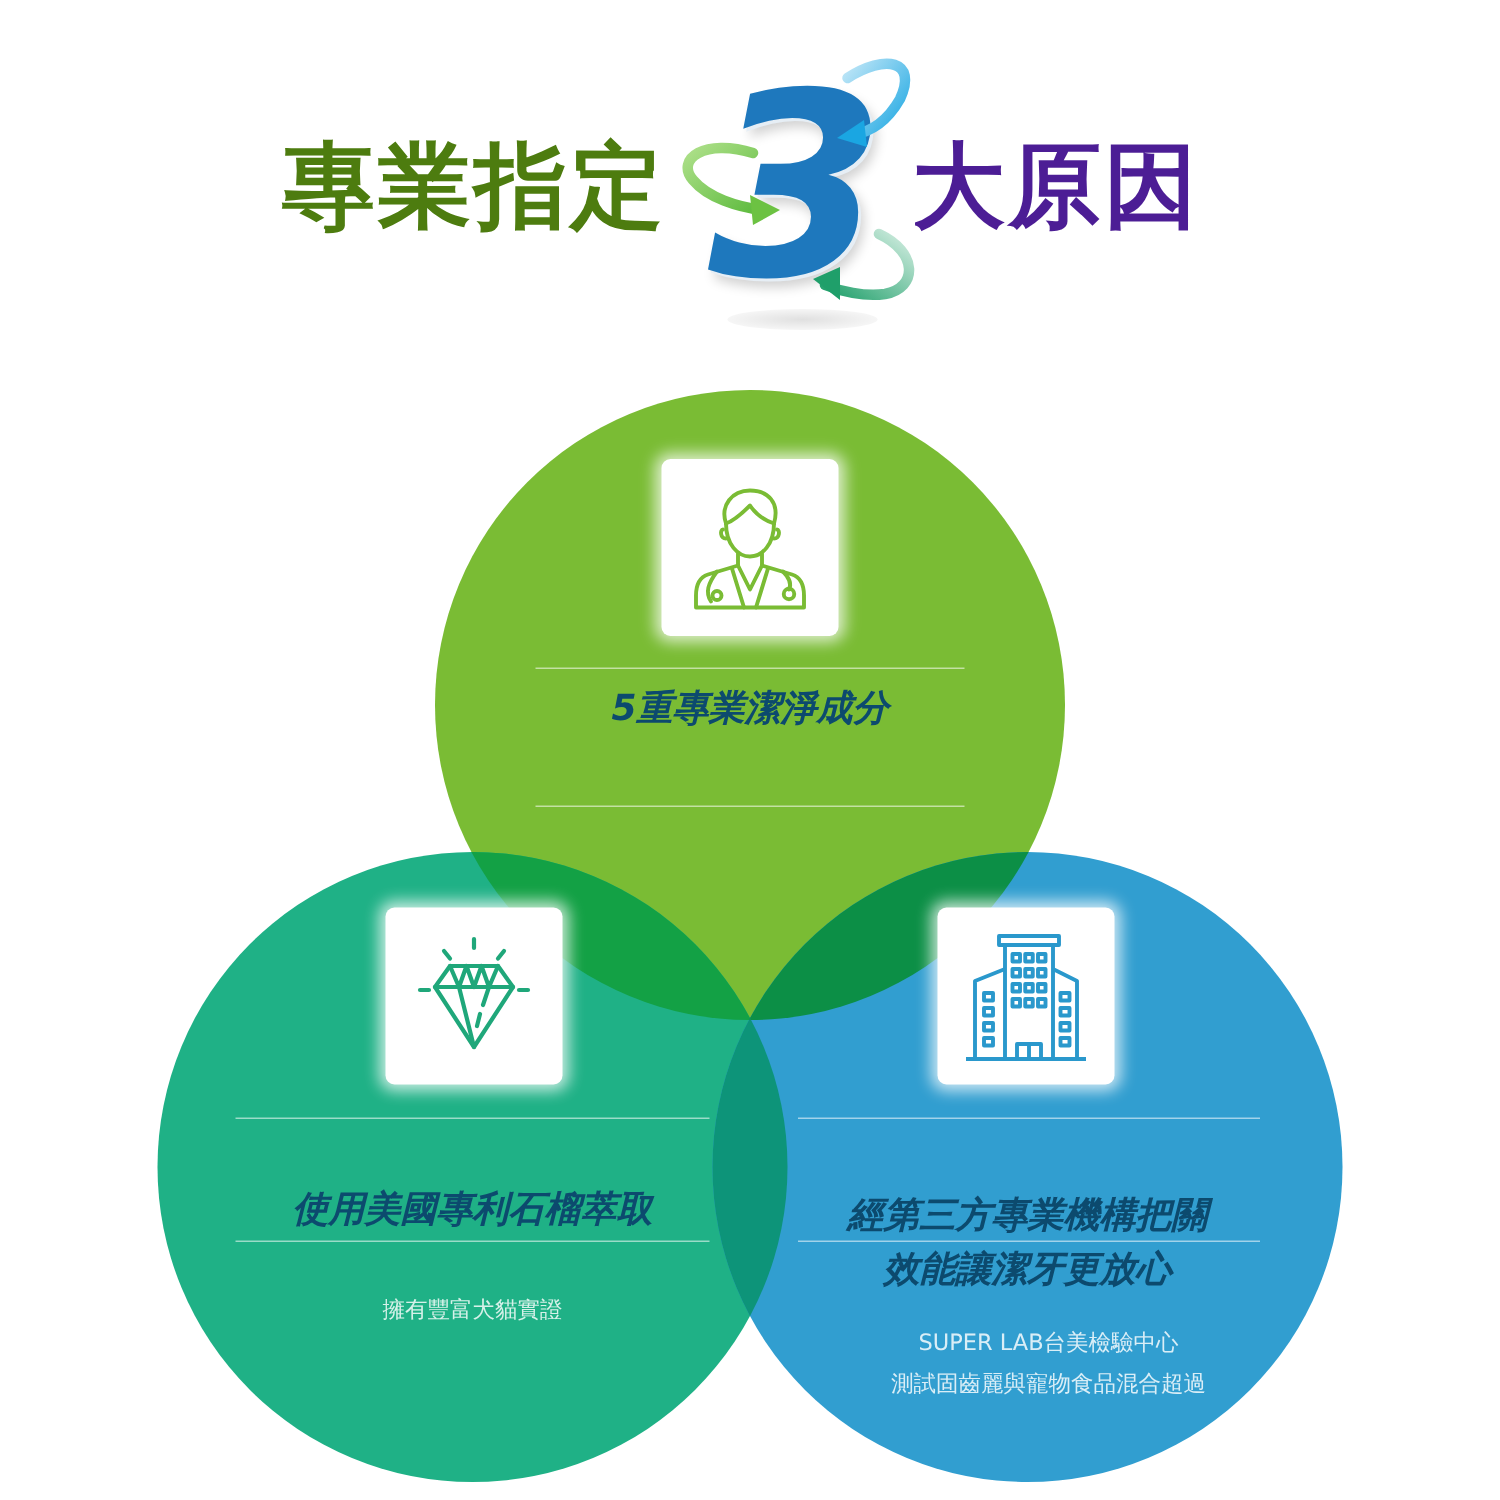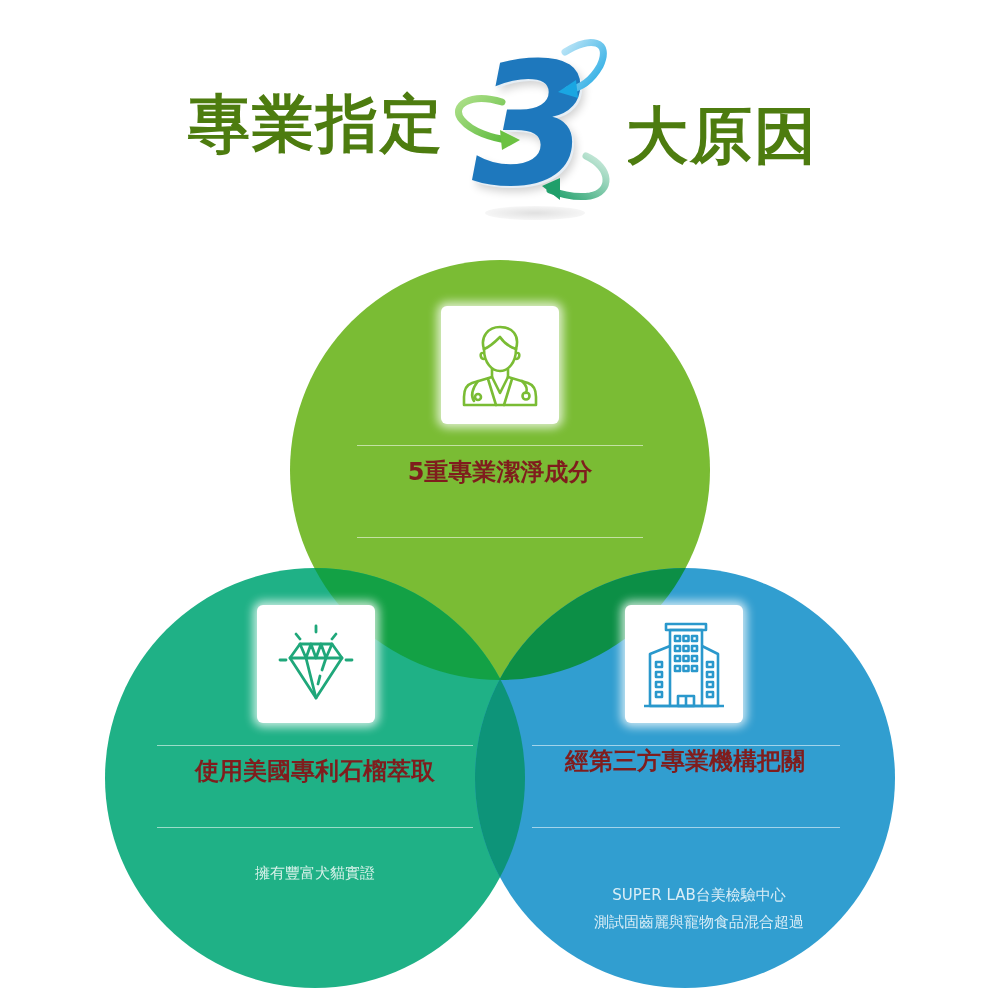--- a/index.html
+++ b/index.html
@@ -3,41 +3,41 @@
 <meta charset="utf-8">
 <style>
   html, body { margin:0; padding:0; background:#ffffff; }
   body { width:1000px; height:1000px; position:relative; overflow:hidden;
          font-family:"DejaVu Sans", "Liberation Sans", sans-serif; }
   .abs { position:absolute; }
 
   
   .title-left { left:188px; top:84px; font-size:62px; font-weight:bold; letter-spacing:2px;
                 color:#4d7c0f; line-height:80px; white-space:nowrap; }
-  .title-right { left:626px; top:84px; font-size:62px; font-weight:bold; letter-spacing:2px;
-                 color:#4d7c0f; line-height:80px; white-space:nowrap;margin-top:12px; }
+  .title-right { left:608px; top:84px; font-size:62px; font-weight:bold; letter-spacing:2px;
+                 color:#4c1d95; line-height:80px; white-space:nowrap; }
   .three-wrap { left:440px; top:36px; width:180px; height:190px; }
   .three-digit { position:absolute; left:32px; top:-6px; font-size:170px; font-weight:bold;
                  font-style:italic; color:#1e78bd; line-height:190px;
                  text-shadow: 2px 2px 0 #e6eef5, 4px 6px 8px rgba(0,0,0,0.18);
                  font-family:"DejaVu Sans", sans-serif; }
   .three-shadow { position:absolute; left:45px; top:170px; width:100px; height:14px;
                   border-radius:50%; background:radial-gradient(ellipse, rgba(0,0,0,0.12), rgba(0,0,0,0)); }
 
   
   .venn { left:0; top:0; width:1000px; height:1000px; }
 
   
   .icon-box { width:118px; height:118px; background:#ffffff; border-radius:6px;
               box-shadow: 0 0 10px 4px rgba(255,255,255,0.75); display:flex;
               align-items:center; justify-content:center; }
 
   .divider { height:1px; background:rgba(255,255,255,0.55); }
 
-  .headline { color:#7f1d1d; font-weight:bold; text-align:center; white-space:nowrap; }
+  .headline { color:#0c4a6e; font-weight:bold; text-align:center; white-space:nowrap;font-style:italic; }
   .sub { color:rgba(255,255,255,0.82); text-align:center; white-space:nowrap; }
 </style>
 </head>
 <body>
 
 <div class="abs title-left">專業指定</div>
 
 <div class="abs three-wrap">
   <div class="three-shadow"></div>
 
@@ -138,21 +138,21 @@
     <line x1="80" y1="46" x2="86" y2="46"></line>
     <polygon points="34,30 66,30 76,44 50,84 24,44"></polygon>
     <line x1="24" y1="44" x2="76" y2="44"></line>
     <polyline points="34,30 40,44 45,30 50,44 55,30 60,44 66,30"></polyline>
     <line x1="40" y1="44" x2="50" y2="84"></line>
     <line x1="60" y1="44" x2="56" y2="56"></line>
     <line x1="54" y1="62" x2="52" y2="70"></line>
   </svg>
 </div>
 <div class="abs divider" style="left:157px; top:745px; width:316px;"></div>
-<div class="abs headline" style="left:140px; top:753px; width:350px; font-size:24px; line-height:36px;">
+<div class="abs headline" style="left:140px; top:788px; width:350px; font-size:24px; line-height:36px;">
   <div>使用美國專利石榴萃取</div>
 </div>
 <div class="abs divider" style="left:157px; top:827px; width:316px;"></div>
 <div class="abs sub" style="left:140px; top:860px; width:350px; font-size:15px; line-height:27px;">
   <div>擁有豐富犬貓實證</div>
 </div>
 
 <div class="abs icon-box" style="left:625px; top:605px;">
   <svg width="96" height="96" viewBox="0 0 96 96" fill="none" stroke="#2a98cc" stroke-width="2.6" stroke-linejoin="round">
     <rect x="30" y="8" width="40" height="6"></rect>
@@ -180,20 +180,21 @@
         <rect x="20" y="66" width="6" height="5"></rect>
         <rect x="20" y="76" width="6" height="5"></rect>
       <rect x="71" y="46" width="6" height="5"></rect>
         <rect x="71" y="56" width="6" height="5"></rect>
         <rect x="71" y="66" width="6" height="5"></rect>
         <rect x="71" y="76" width="6" height="5"></rect>
     </g>
   </svg>
 </div>
 <div class="abs divider" style="left:532px; top:745px; width:308px;"></div>
-<div class="abs headline" style="left:510px; top:743px; width:350px; font-size:24px; line-height:36px;">
+<div class="abs headline" style="left:510px; top:792px; width:350px; font-size:24px; line-height:36px;">
   <div>經第三方專業機構把關</div>
+  <div>效能讓潔牙更放心</div>
 </div>
 <div class="abs divider" style="left:532px; top:827px; width:308px;"></div>
 <div class="abs sub" style="left:524px; top:846px; width:350px; font-size:15px; line-height:27px;margin-top:36px;">
   <div>SUPER LAB台美檢驗中心</div>
   <div>測試固齒麗與寵物食品混合超過</div>
 </div>
 
 </body></html>

